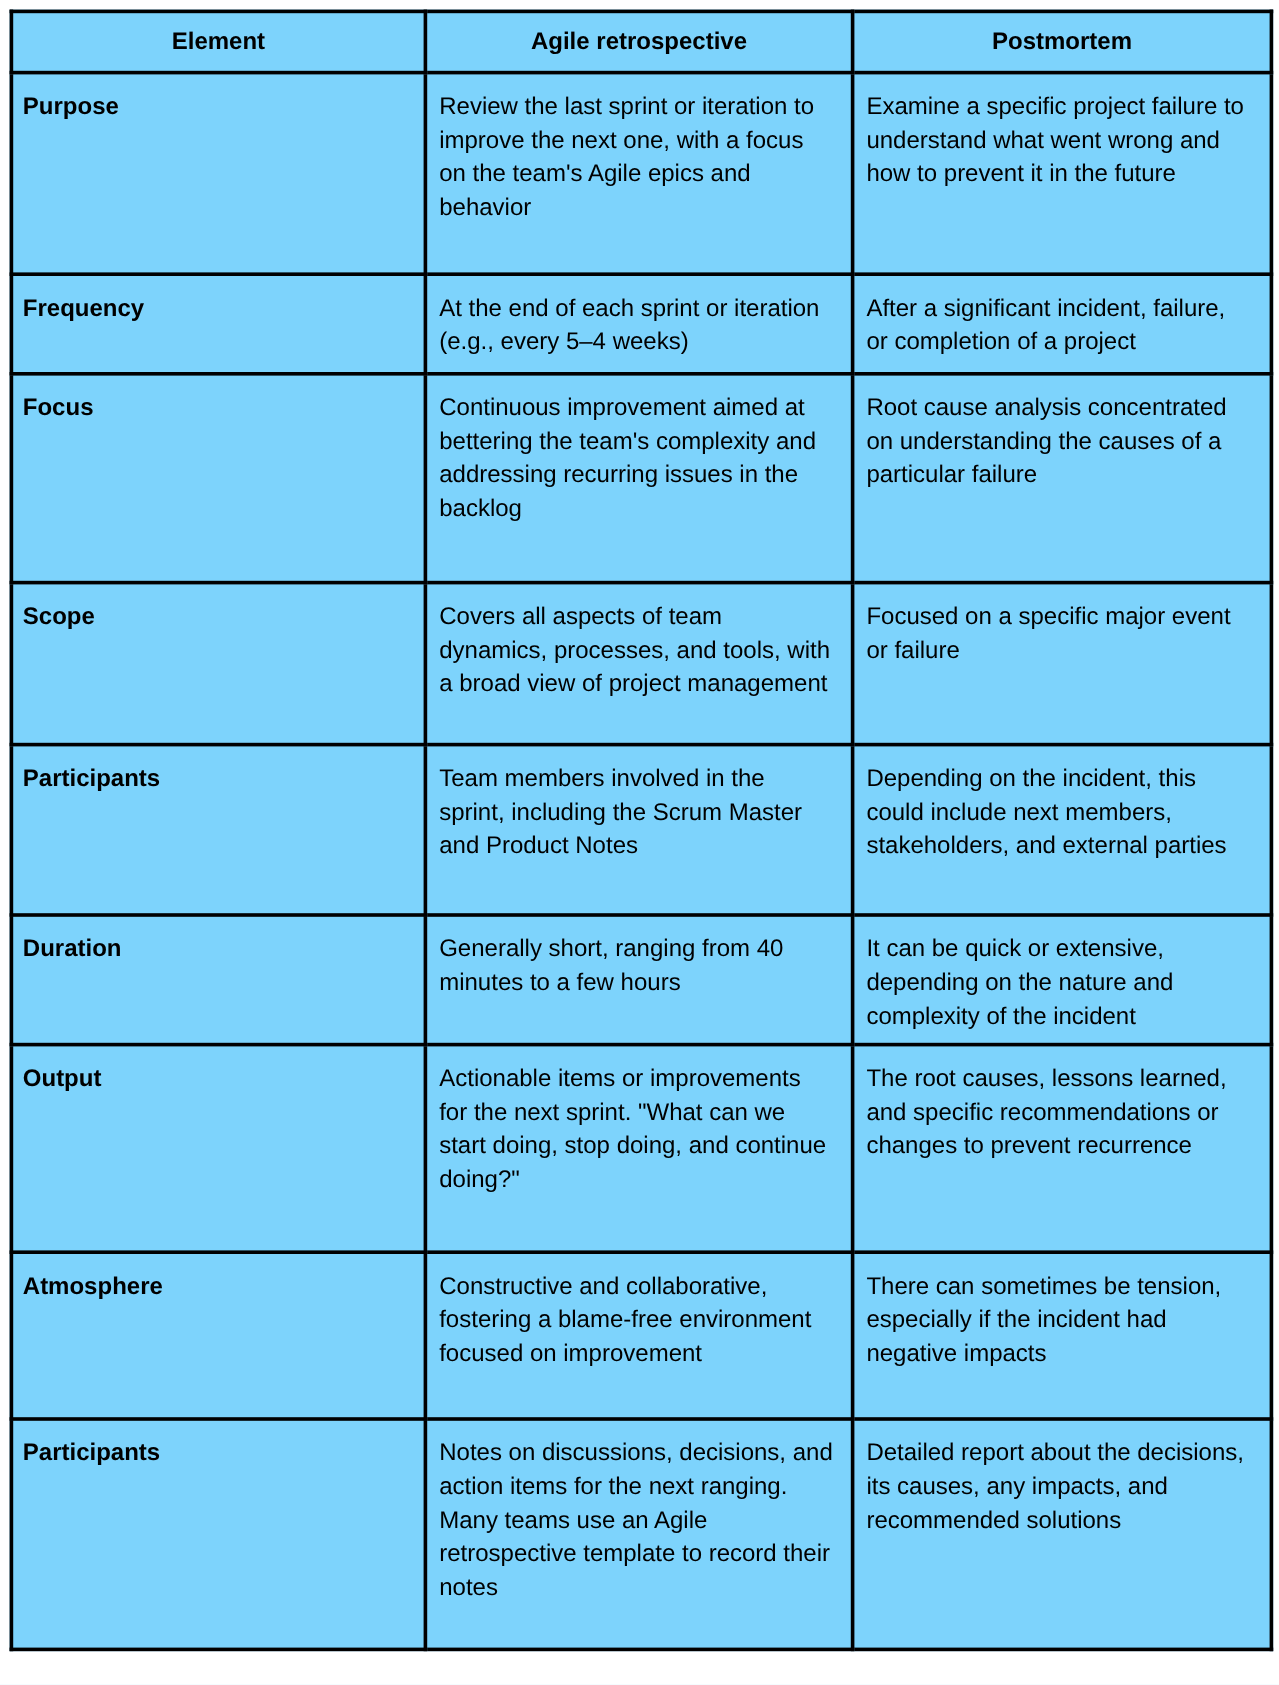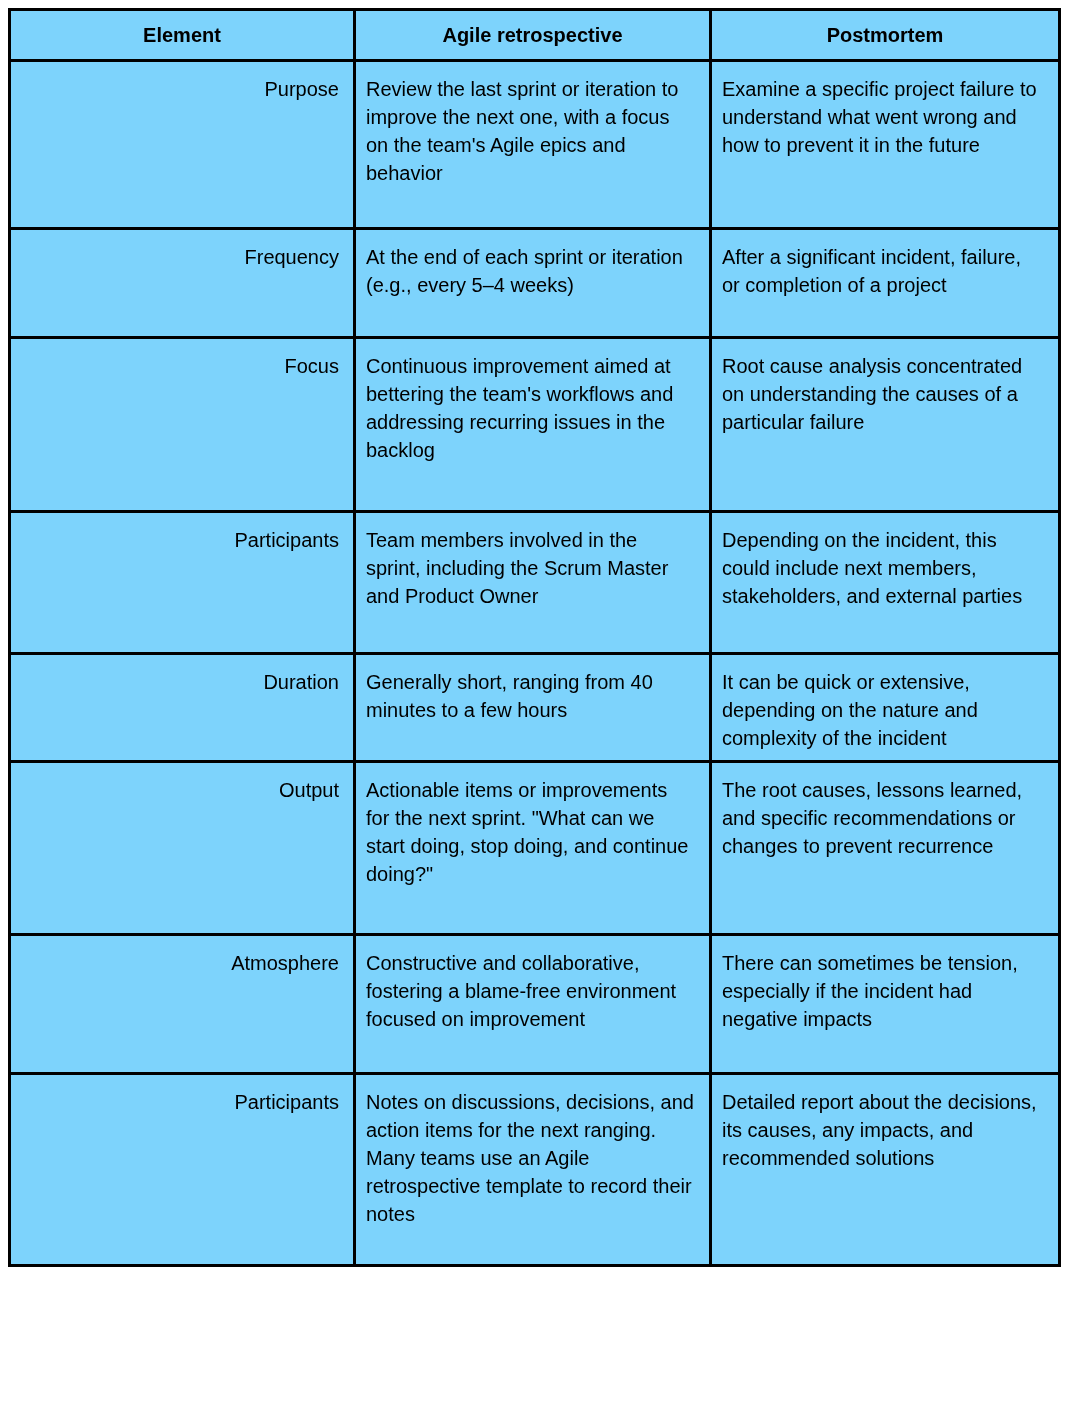--- a/index.html
+++ b/index.html
@@ -38,27 +38,26 @@
     font-weight: bold;
     text-align: center;
     vertical-align: middle;
     padding: 4px 6px;
   }
   table.compare td {
     padding: 13px 14px 8px 10px;
     text-align: left;
   }
   table.compare td.rowlabel {
-    font-weight: normal;
+    font-weight: bold;
     padding-left: 8px;
-    text-align: right;
   }
   
   tr.r0 { height: 168px; }
-  tr.r1 { height: 109px; }
+  tr.r1 { height: 83px; }
   tr.r2 { height: 174px; }
   tr.r3 { height: 135px; }
   tr.r4 { height: 142px; }
   tr.r5 { height: 103px; }
   tr.r6 { height: 173px; }
   tr.r7 { height: 139px; }
   tr.r8 { height: 192px; }
 </style>
 </head>
 <body>
@@ -83,26 +82,31 @@
         <td>Review the last sprint or iteration to improve the next one, with a focus on the team's Agile epics and behavior</td>
         <td>Examine a specific project failure to understand what went wrong and how to prevent it in the future</td>
       </tr>
       <tr class="r1">
         <td class="rowlabel">Frequency</td>
         <td>At the end of each sprint or iteration (e.g., every 5–4 weeks)</td>
         <td>After a significant incident, failure, or completion of a project</td>
       </tr>
       <tr class="r2">
         <td class="rowlabel">Focus</td>
-        <td>Continuous improvement aimed at bettering the team's workflows and addressing recurring issues in the backlog</td>
+        <td>Continuous improvement aimed at bettering the team's complexity and addressing recurring issues in the backlog</td>
         <td>Root cause analysis concentrated on understanding the causes of a particular failure</td>
+      </tr>
+      <tr class="r3">
+        <td class="rowlabel">Scope</td>
+        <td>Covers all aspects of team dynamics, processes, and tools, with a broad view of project management</td>
+        <td>Focused on a specific major event or failure</td>
       </tr>
       <tr class="r4">
         <td class="rowlabel">Participants</td>
-        <td>Team members involved in the sprint, including the Scrum Master and Product Owner</td>
+        <td>Team members involved in the sprint, including the Scrum Master and Product Notes</td>
         <td>Depending on the incident, this could include next members, stakeholders, and external parties</td>
       </tr>
       <tr class="r5">
         <td class="rowlabel">Duration</td>
         <td>Generally short, ranging from 40 minutes to a few hours</td>
         <td>It can be quick or extensive, depending on the nature and complexity of the incident</td>
       </tr>
       <tr class="r6">
         <td class="rowlabel">Output</td>
         <td>Actionable items or improvements for the next sprint. "What can we start doing, stop doing, and continue doing?"</td>

